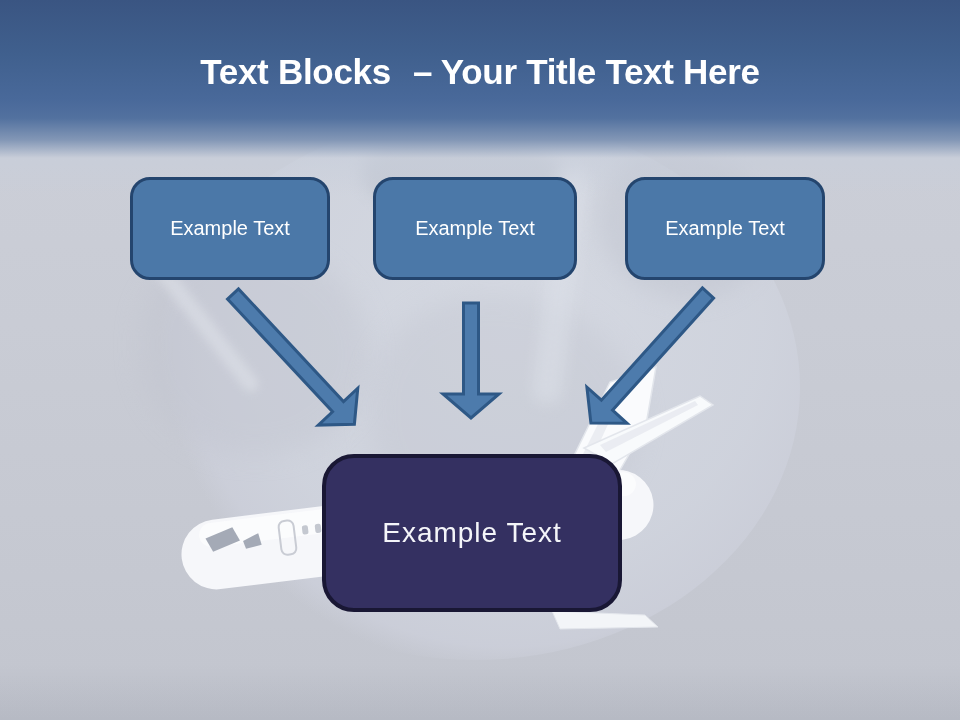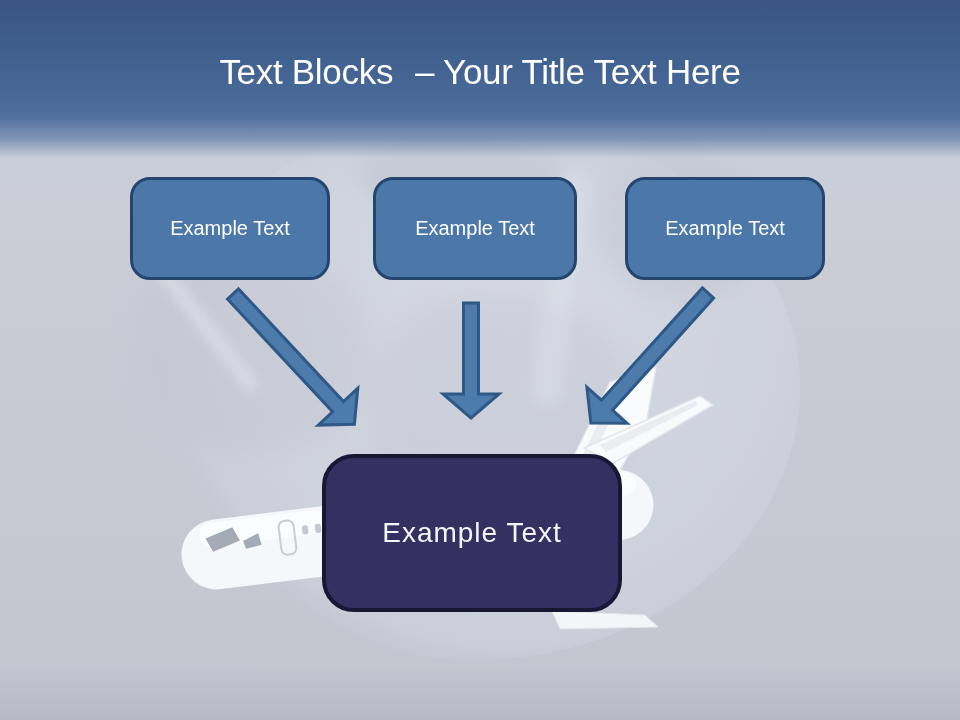--- a/index.html
+++ b/index.html
@@ -27,22 +27,22 @@
   .header-band{
     position:absolute;left:0;top:0;width:100%;height:200px;
     background:linear-gradient(180deg,
       #3a5582 0px,#40608e 55px,#49699a 100px,#52719f 118px,
       #8397b6 140px,rgba(199,206,219,.55) 158px,rgba(199,206,219,0) 196px);
   }
   .slide-title{
     position:absolute;left:0;top:50px;width:100%;text-align:center;
     color:#ffffff;font-size:35px;line-height:44px;letter-spacing:-.3px;white-space:nowrap;
   }
-  .slide-title .t-bold{font-weight:400;}
-  .slide-title .t-light{font-weight:400;margin-left:22px;}
+  .slide-title .t-bold{font-weight:700;}
+  .slide-title .t-light{font-weight:700;margin-left:22px;}
   
   .gfx{position:absolute;left:0;top:0;width:960px;height:720px;pointer-events:none;}
   
   .tb{
     position:absolute;top:177px;height:103px;box-sizing:border-box;
     background:#4b78a8;border:3px solid #24456e;border-radius:20px;
     display:flex;align-items:center;justify-content:center;
     color:#ffffff;font-size:20px;
   }
   .tb1{left:130px;width:200px;}

